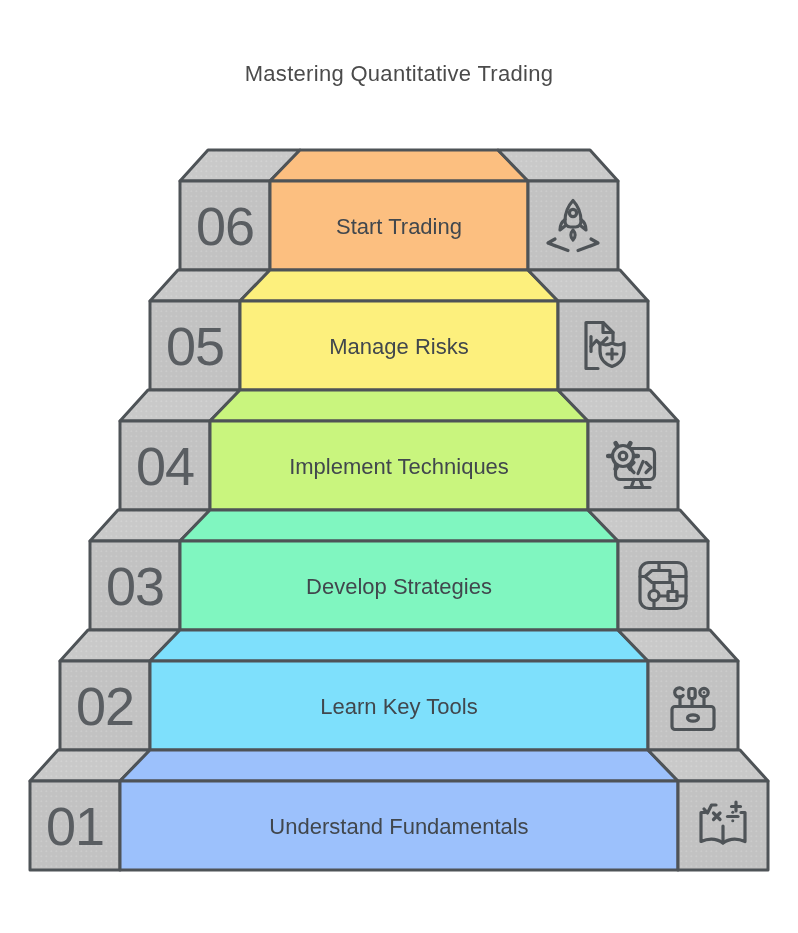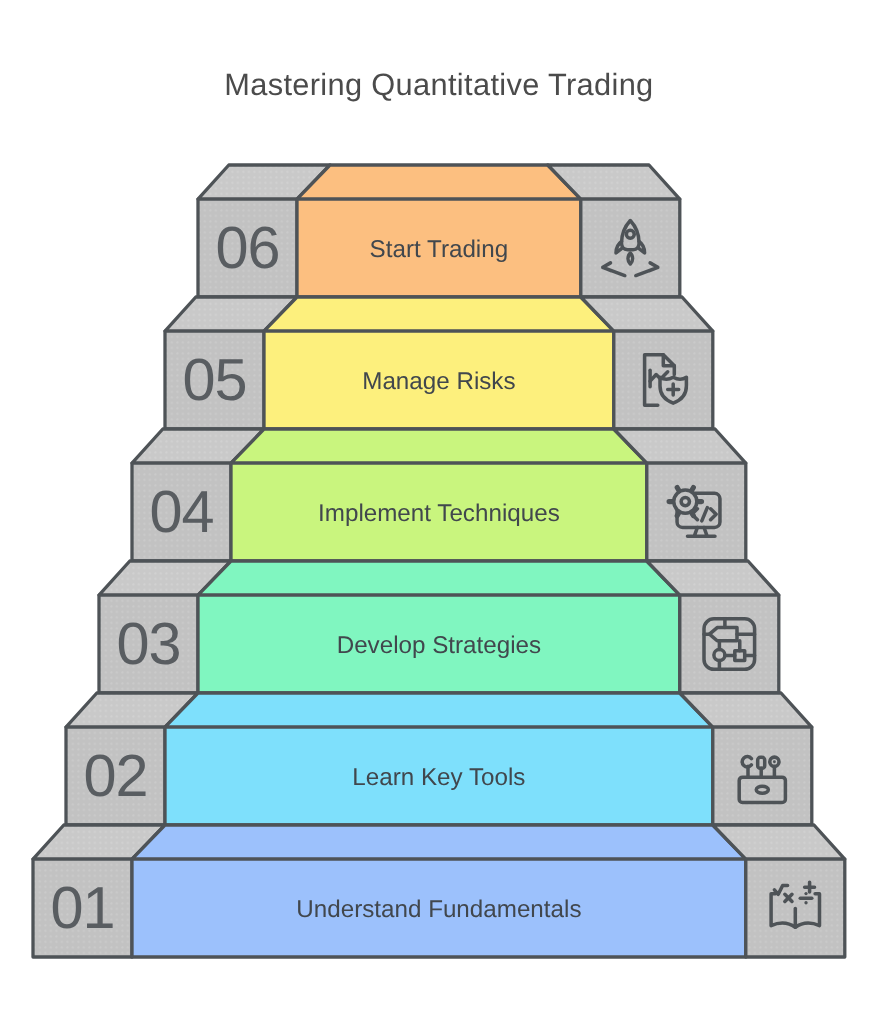--- a/index.html
+++ b/index.html
@@ -1,19 +1,19 @@
 <!DOCTYPE html>
 <html><head>
 <meta charset="utf-8">
 <style>
   html,body{margin:0;padding:0;background:#ffffff;}
   body{width:798px;height:933px;position:relative;overflow:hidden;
        font-family:"Liberation Sans", sans-serif;}
   .title{position:absolute;top:61px;left:0;width:798px;text-align:center;
-         font-size:28px;font-weight:500;color:#4b4b4b;letter-spacing:.3px;}
+         font-size:22px;font-weight:500;color:#4b4b4b;letter-spacing:.3px;}
   svg.stairs{position:absolute;top:0;left:0;}
   .face{stroke:#4e5357;stroke-width:3;stroke-linejoin:round;}
   .gray-front{fill:url(#gf);}
   .gray-top{fill:url(#gt);}
   .num{font-family:"Liberation Sans",sans-serif;font-size:54px;font-weight:400;
        fill:#595d61;letter-spacing:-1px;text-anchor:middle;}
   .lbl{font-family:"Liberation Sans",sans-serif;font-size:22px;font-weight:500;
        fill:#41474d;text-anchor:middle;}
   .ic{stroke:#4e5357;stroke-width:3.2;fill:none;stroke-linecap:round;stroke-linejoin:round;}
   .ic .fillbg{fill:#c4c4c4;}

